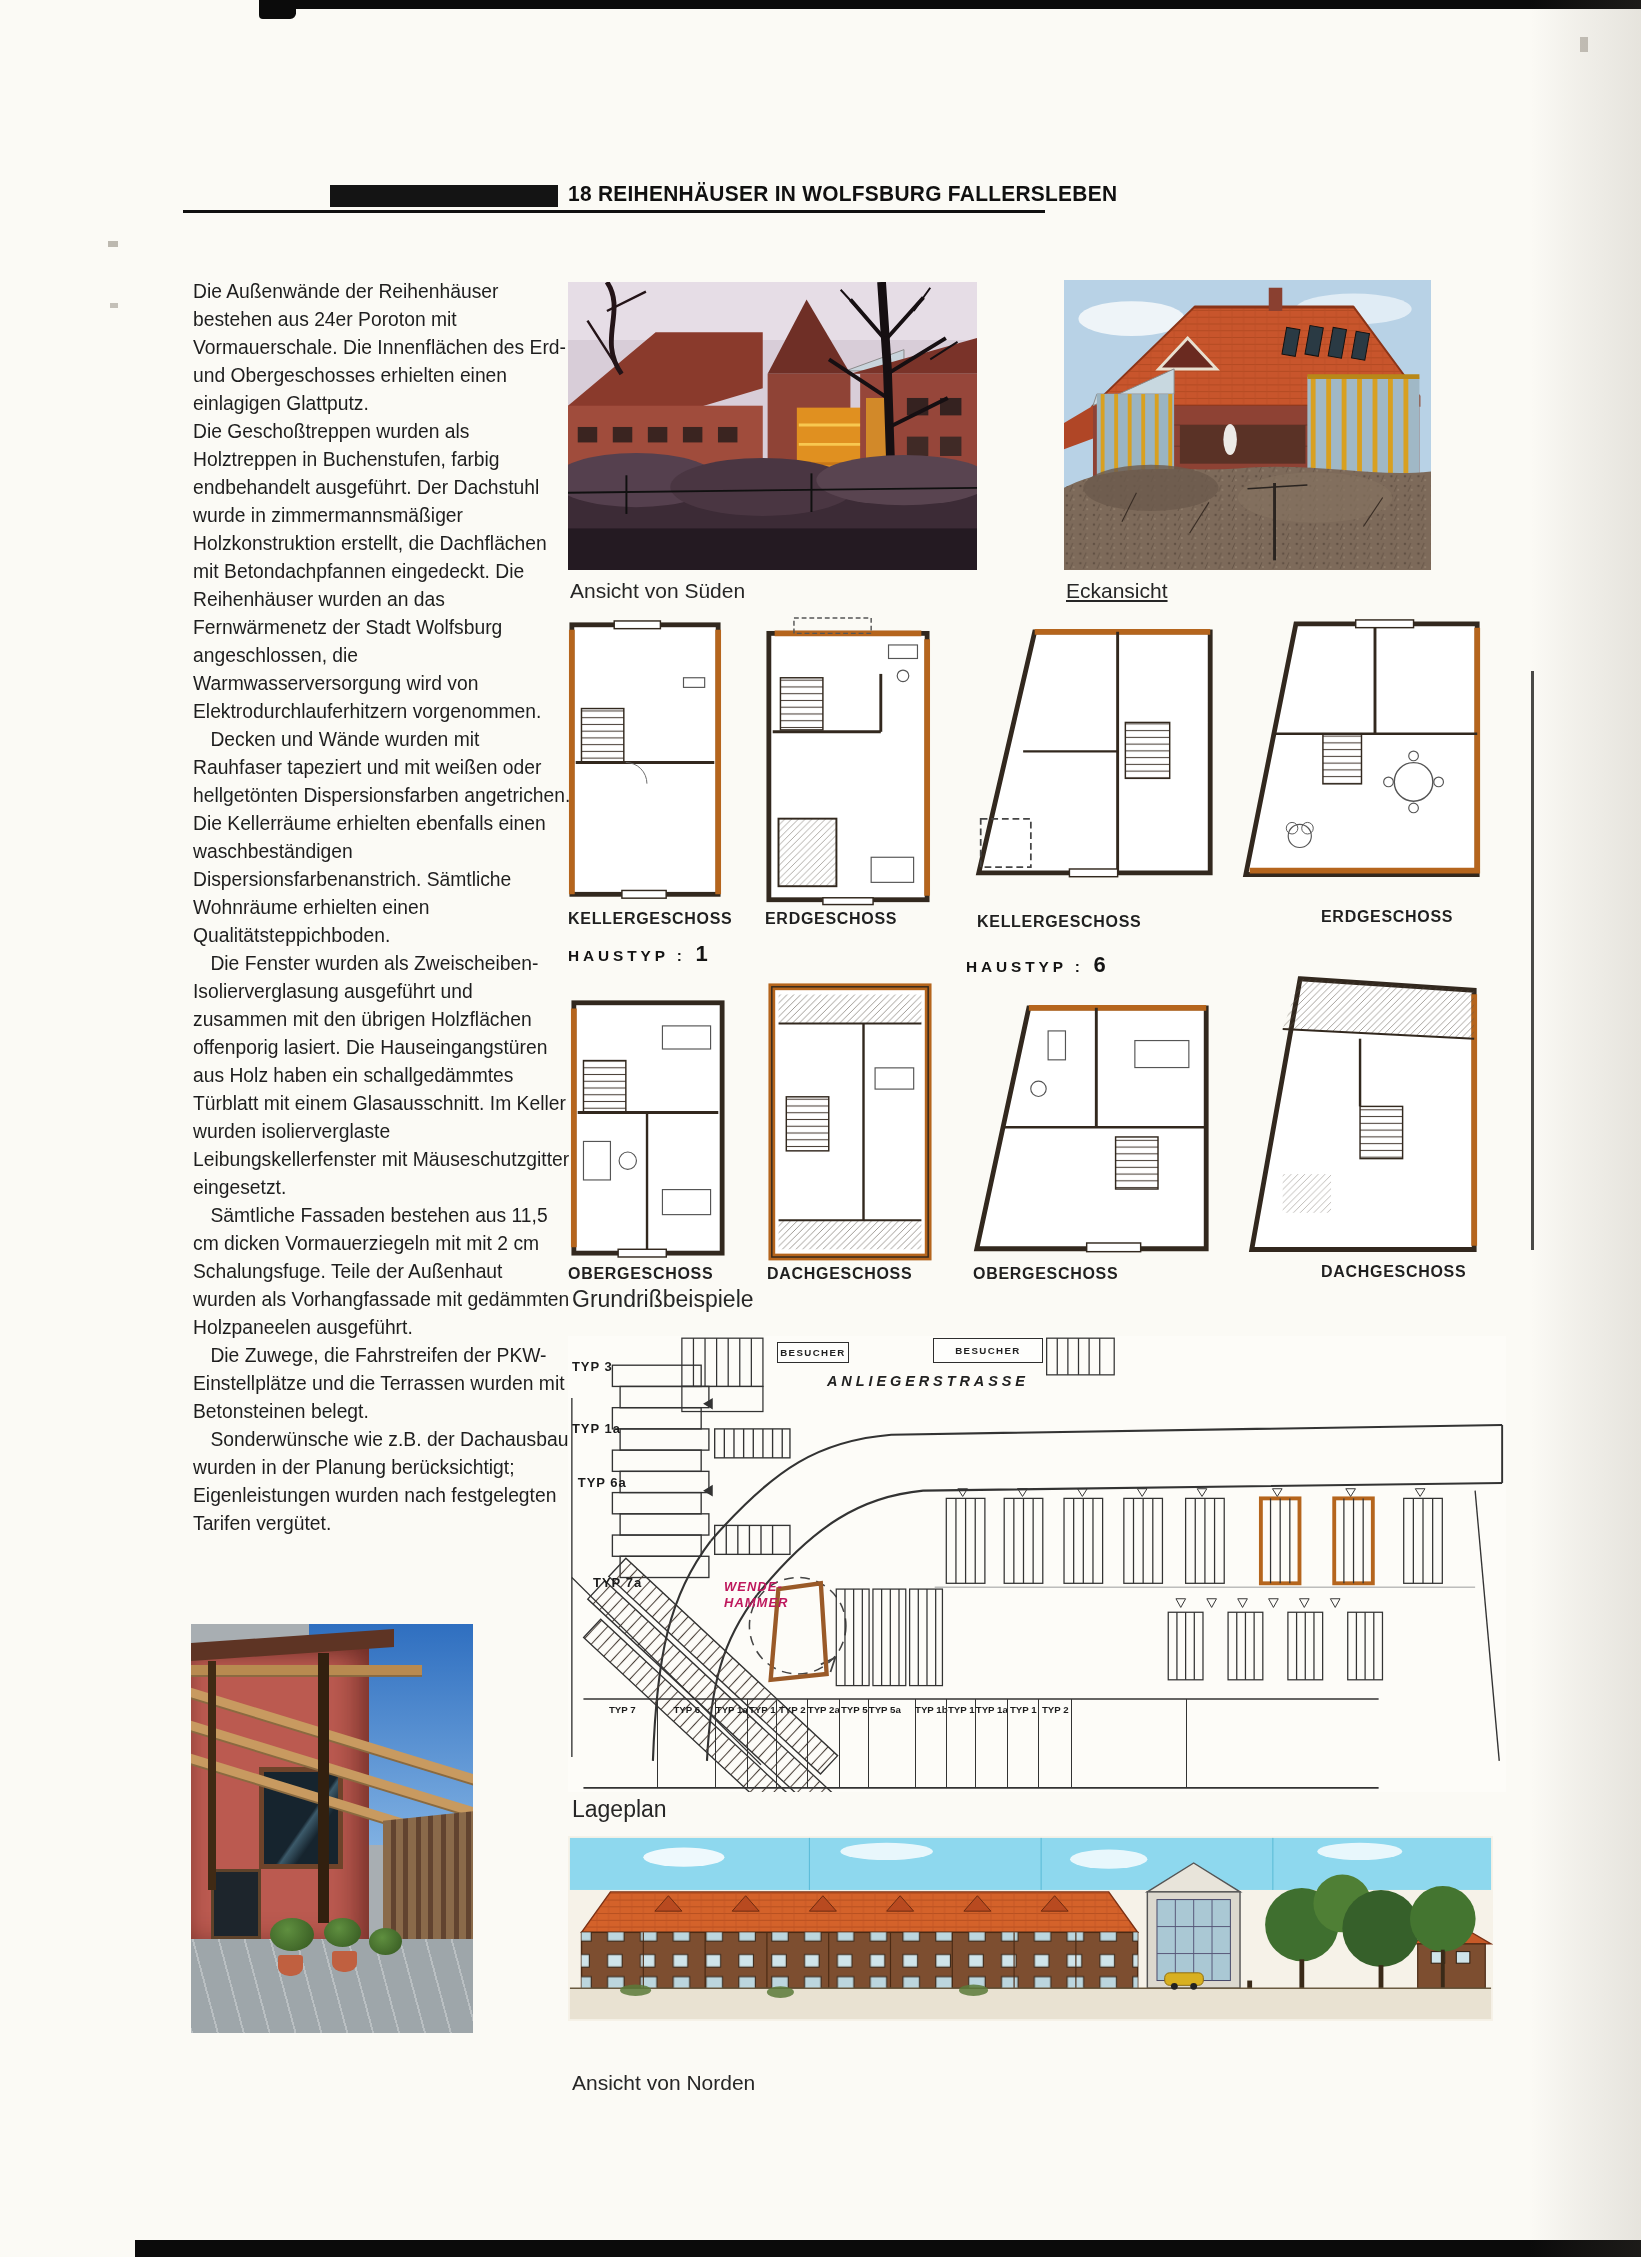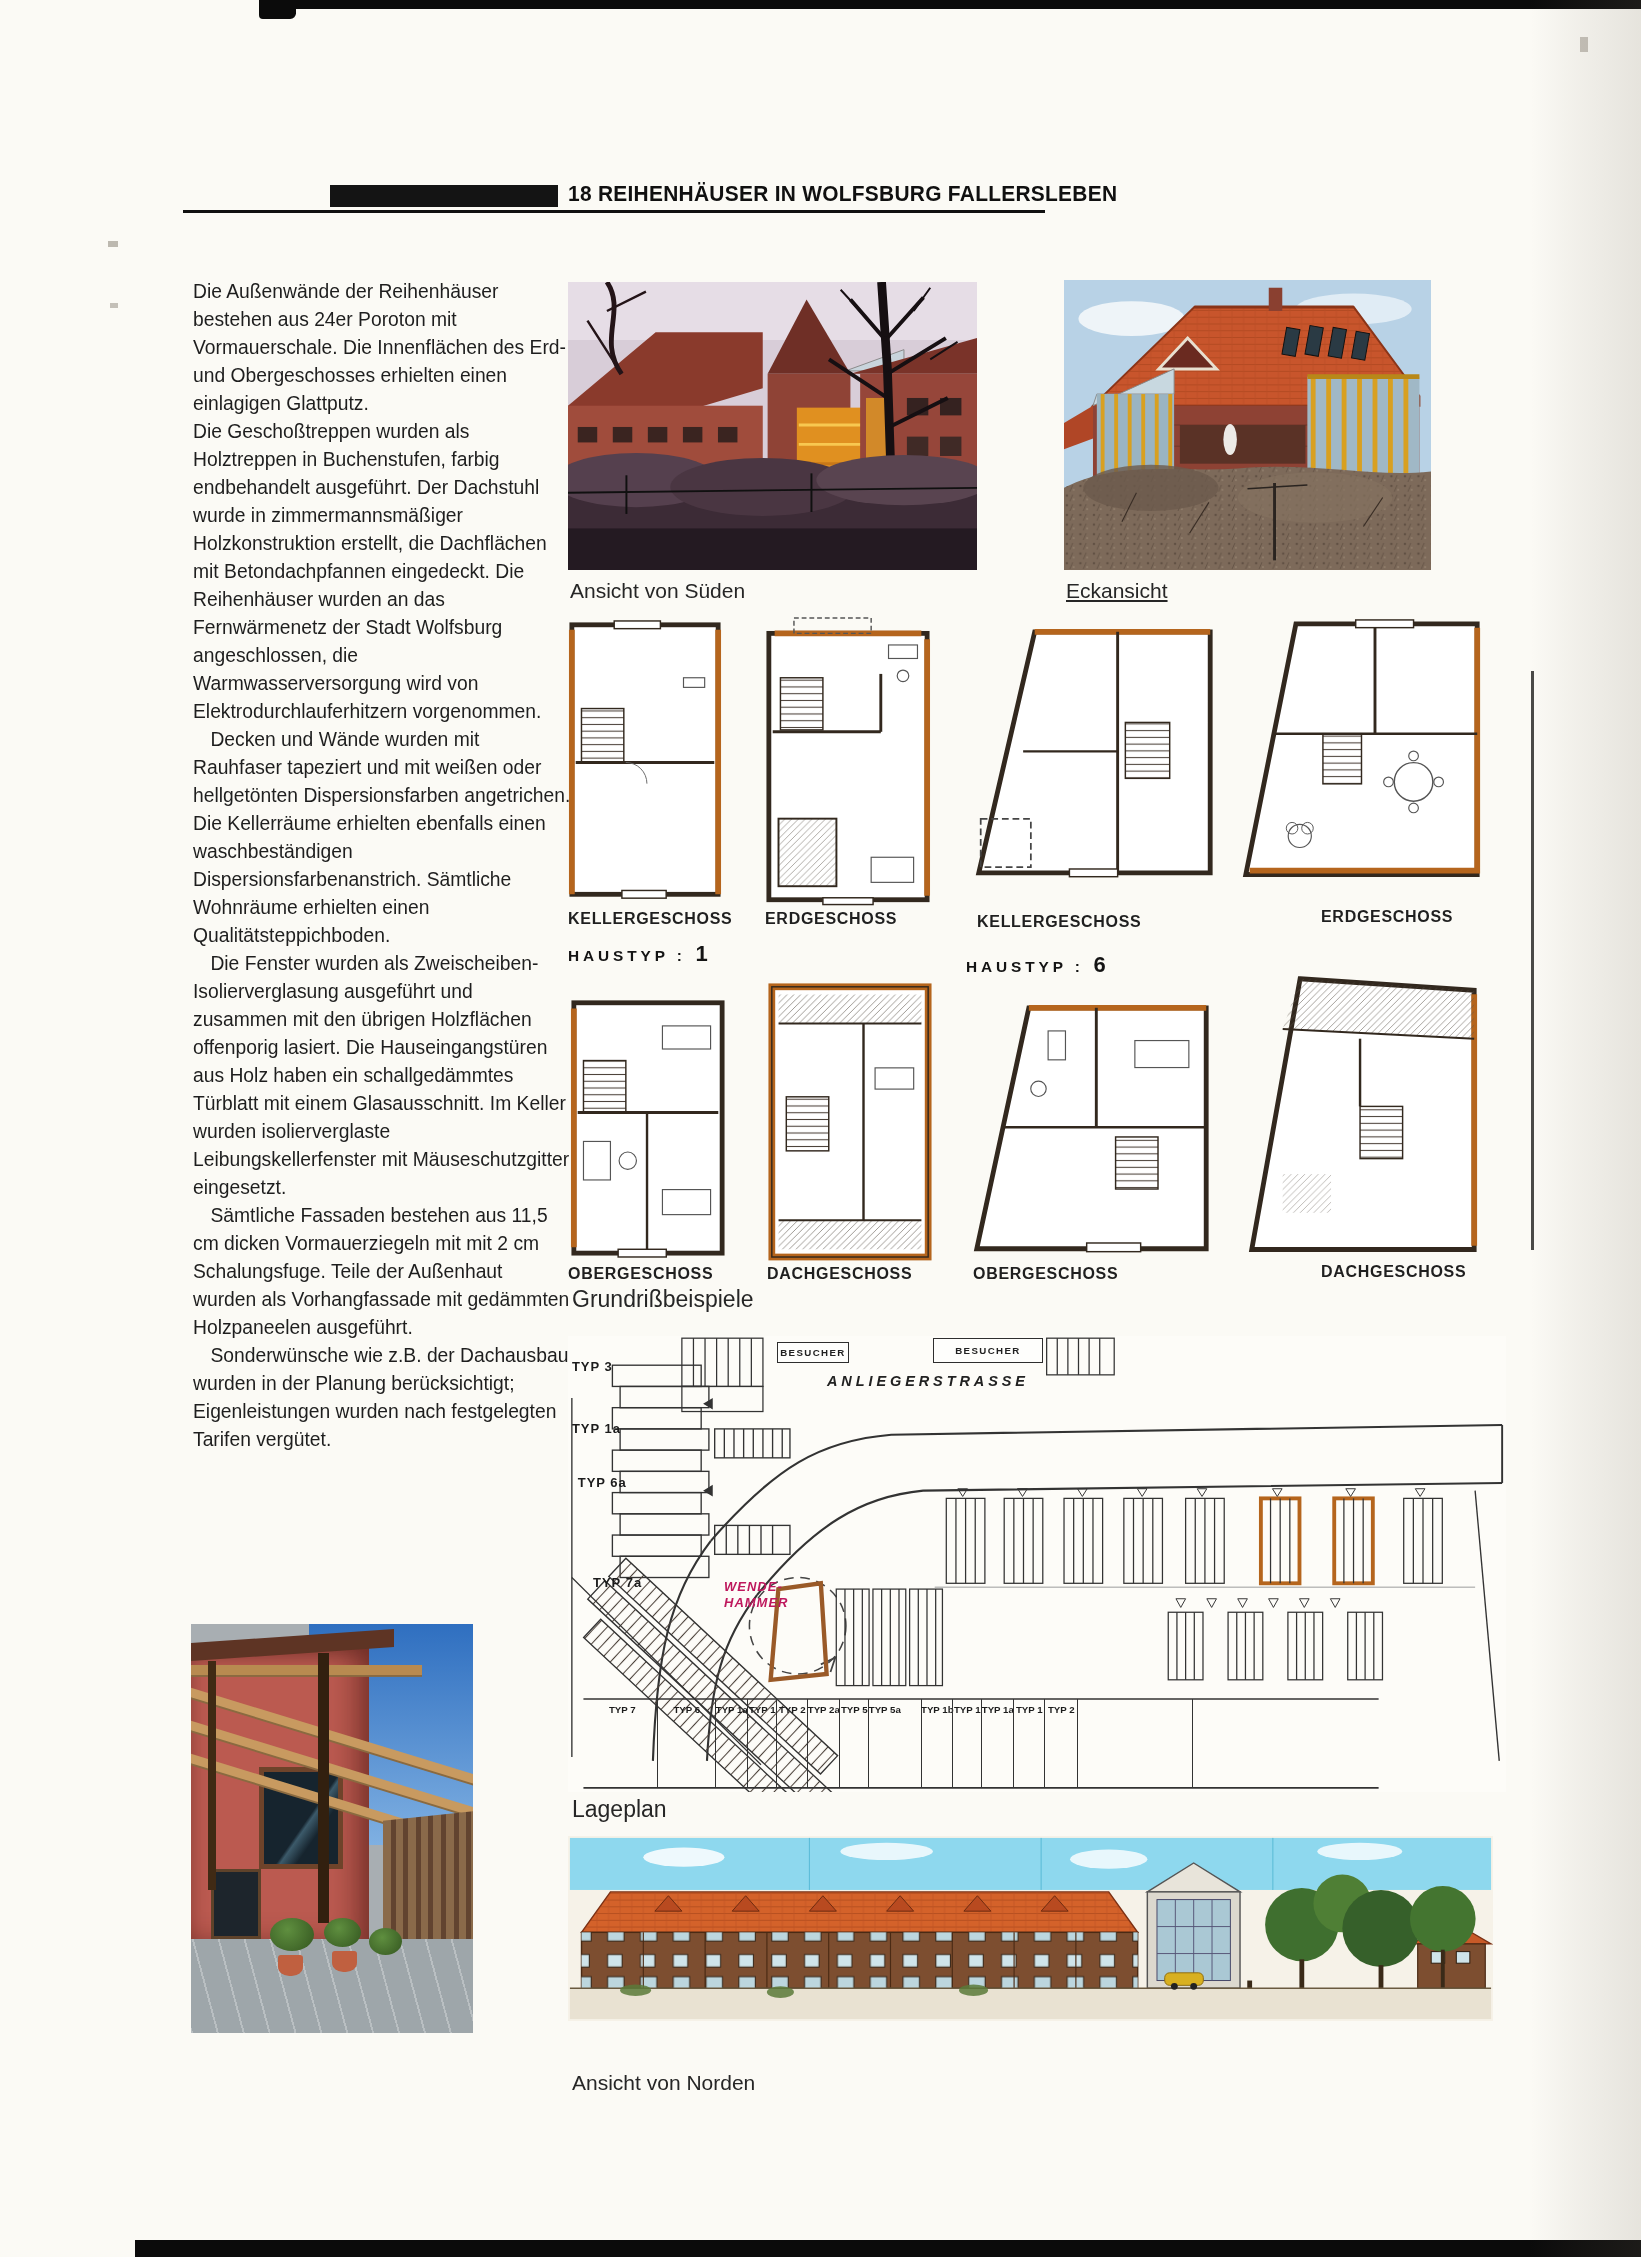--- a/index.html
+++ b/index.html
@@ -70,21 +70,21 @@
           letter-spacing:1px;color:#be185d;line-height:16.4px;}
   .sp-typ{position:absolute;font-size:13px;font-weight:700;letter-spacing:1px;color:#1c1c1c;white-space:nowrap;}
   #typ3{left:3.9px;top:23px;} #typ1a{left:3.9px;top:85px;} #typ6a{left:9.7px;top:139px;} #typ7a{left:25px;top:239px;}
   #lots{position:absolute;left:19.3px;top:363px;height:89px;display:flex;align-items:flex-start;}
   .lot{border-left:1.5px solid #333;height:100%;display:flex;justify-content:center;padding-top:4.8px;
        width:31px;box-sizing:border-box;}
   .lot:nth-child(1){width:70px;border-left:none;}
   .lot:nth-child(2){width:58px;}
   .lot:nth-child(3){width:32px;} .lot:nth-child(4){width:29px;} .lot:nth-child(5){width:31px;}
   .lot:nth-child(6){width:32px;} .lot:nth-child(7){width:29px;} .lot:nth-child(8){width:32px;}
-  .lot:nth-child(9){margin-left:21px;width:31px;} .lot:nth-child(10){width:29px;}
+  .lot:nth-child(9){margin-left:15px;width:31px;} .lot:nth-child(10){width:29px;}
   .lot:nth-child(11){width:32px;} .lot:nth-child(12){width:31px;} .lot:nth-child(13){width:33px;}
   .lot.empty{width:116px;border-right:1.5px solid #333;}
   .lot-label{font-size:9.7px;font-weight:700;color:#1c1c1c;white-space:nowrap;}
   
   #photoL{left:191px;top:1624px;width:282px;height:409px;background:#a8aeb2;}
   #photoL .sky{position:absolute;right:0;top:0;width:58%;height:54%;background:linear-gradient(180deg,#2f6fc0,#7fb0e2);}
   #photoL .bldg{position:absolute;left:0;top:5%;width:63%;height:72%;background:#bb5a50;
         box-shadow:inset -17.4px 0 25px rgba(60,15,10,.35), inset 0 13.5px 17.4px rgba(40,10,8,.3);}
   #photoL .eave{position:absolute;left:0;top:3%;width:72%;height:4.5%;background:#5e3424;transform:skewY(-4deg);}
   #photoL .beamH{position:absolute;left:0;top:10%;width:82%;height:9.7px;background:#b88a50;box-shadow:0 1.9px 0 #8a6a40;}
@@ -148,20 +148,21 @@
   <div class="abs" id="brand-bar"></div>
   <div class="abs" id="title">18 REIHENHÄUSER IN WOLFSBURG FALLERSLEBEN</div>
   <div class="abs" id="rule"></div>
 
   <section class="abs" id="article">
     <p>Die Außenwände der Reihenhäuser bestehen aus 24er Poroton mit Vormauerschale. Die Innenflächen des Erd- und Obergeschosses erhielten einen einlagigen Glattputz.</p>
     <p>Die Geschoßtreppen wurden als Holztreppen in Buchenstufen, farbig endbehandelt ausgeführt. Der Dachstuhl wurde in zimmermannsmäßiger Holzkonstruktion erstellt, die Dachflächen mit Betondachpfannen eingedeckt. Die Reihenhäuser wurden an das Fernwärmenetz der Stadt Wolfsburg angeschlossen, die Warmwasserversorgung wird von Elektrodurchlauferhitzern vorgenommen.</p>
     <p class="indent">Decken und Wände wurden mit Rauhfaser tapeziert und mit weißen oder hellgetönten Dispersionsfarben angetrichen. Die Kellerräume erhielten ebenfalls einen waschbeständigen Dispersionsfarbenanstrich. Sämtliche Wohnräume erhielten einen Qualitätsteppichboden.</p>
     <p class="indent">Die Fenster wurden als Zweischeiben-Isolierverglasung ausgeführt und zusammen mit den übrigen Holzflächen offenporig lasiert. Die Hauseingangstüren aus Holz haben ein schallgedämmtes Türblatt mit einem Glasausschnitt. Im Keller wurden isolierverglaste Leibungskellerfenster mit Mäuseschutzgitter eingesetzt.</p>
     <p class="indent">Sämtliche Fassaden bestehen aus 11,5 cm dicken Vormauerziegeln mit mit 2 cm Schalungsfuge. Teile der Außenhaut wurden als Vorhangfassade mit gedämmten Holzpaneelen ausgeführt.</p>
+    <p class="indent">Die Zuwege, die Fahrstreifen der PKW-Einstellplätze und die Terrassen wurden mit Betonsteinen belegt.</p>
     <p class="indent">Sonderwünsche wie z.B. der Dachausbau wurden in der Planung berücksichtigt; Eigenleistungen wurden nach festgelegten Tarifen vergütet.</p>
   </section>
 
   <figure class="fig" id="photo-south">
     <svg viewBox="0 0 420 298" preserveAspectRatio="none">
       <rect width="420" height="298" fill="#d8cdd8"></rect>
       <rect x="0" y="0" width="420" height="60" fill="#e6dde6"></rect>
       <polygon points="0,128 90,52 200,52 200,110 0,170" fill="#8a3a2c"></polygon>
       <rect x="0" y="128" width="200" height="92" fill="#a04c3c"></rect>
       <rect x="10" y="150" width="20" height="16" fill="#3a2420"></rect>

